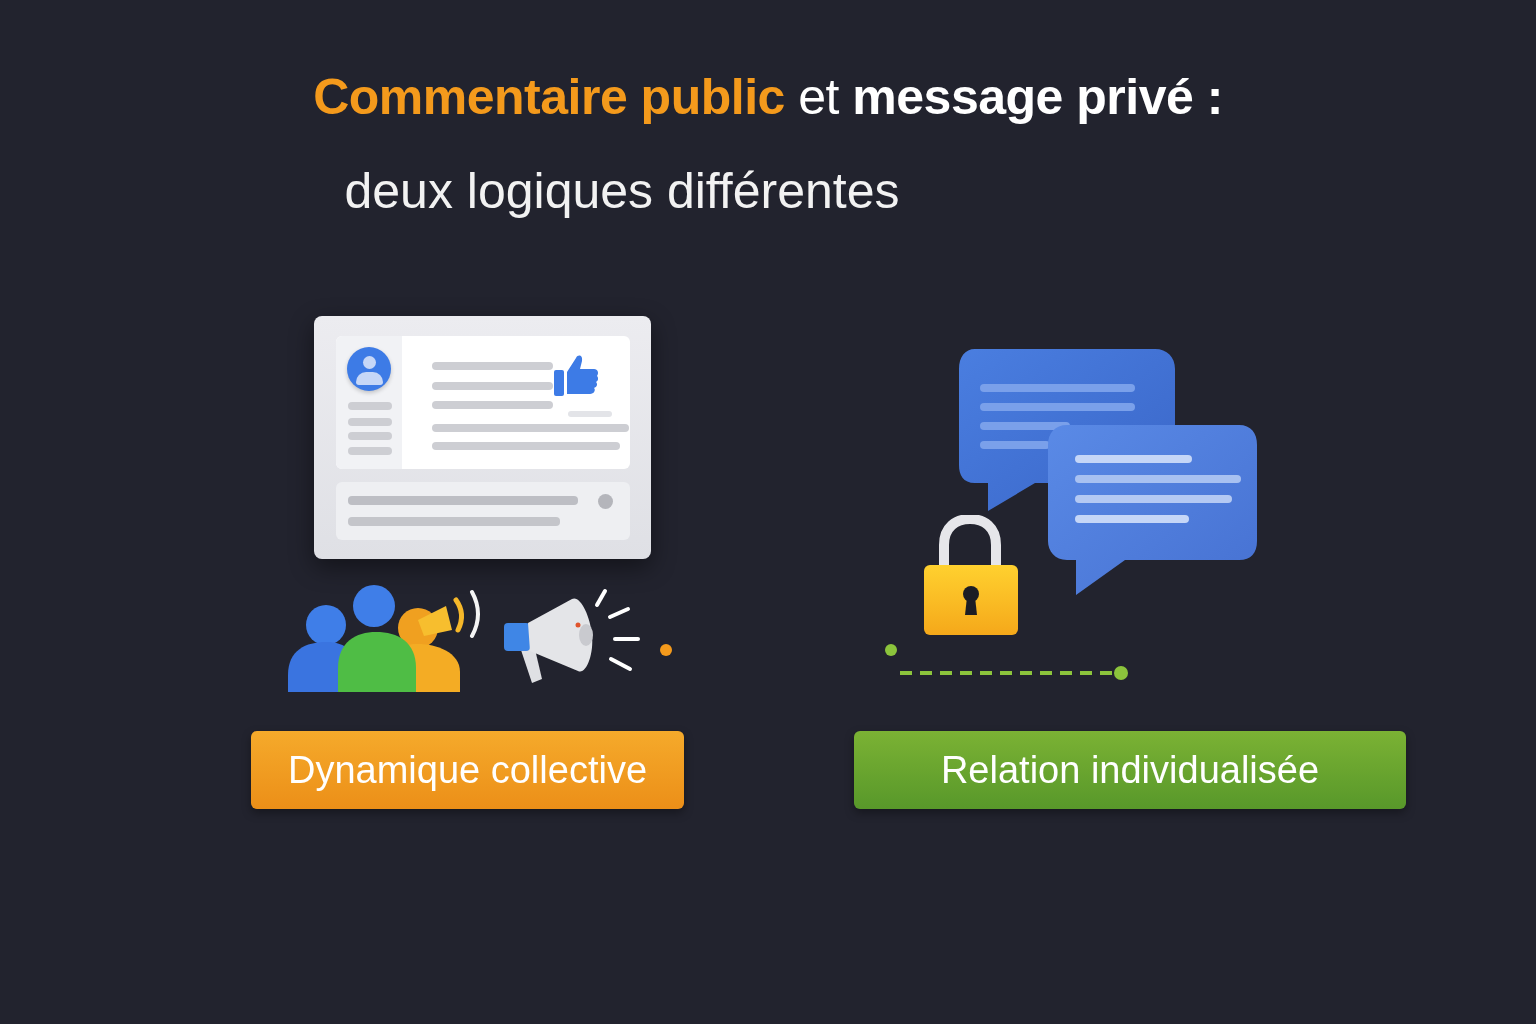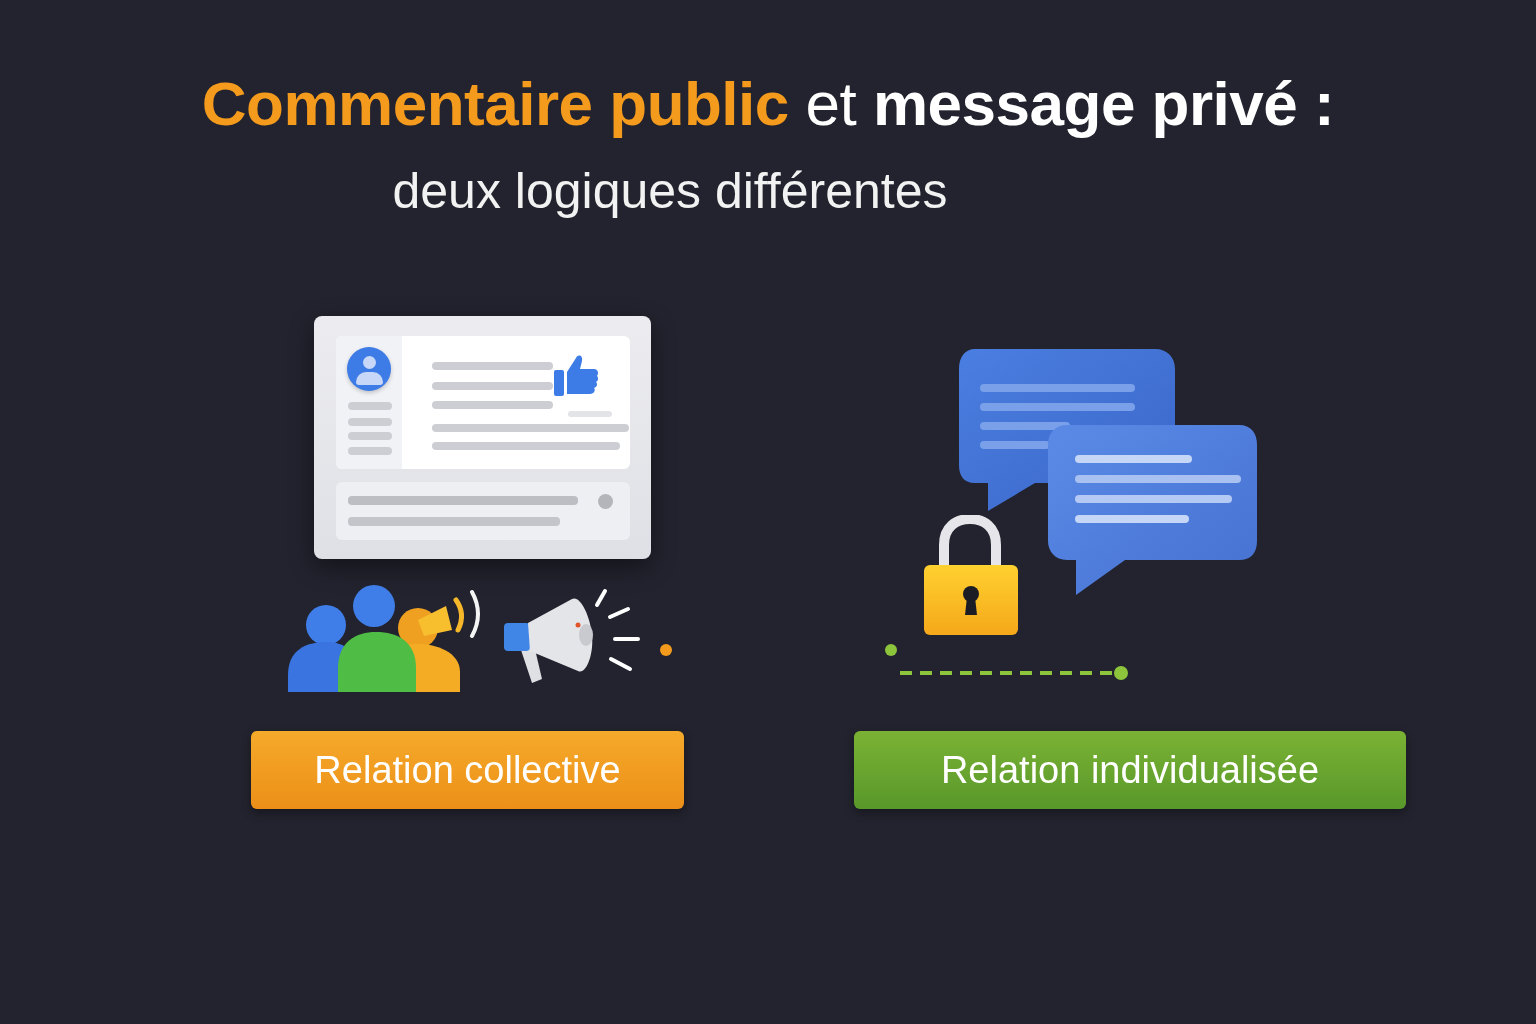--- a/index.html
+++ b/index.html
@@ -4,27 +4,27 @@
 <style>
   html, body { margin:0; padding:0; }
   body {
     width:1536px; height:1024px; overflow:hidden;
     background:#22232e;
     font-family:"Liberation Sans", "DejaVu Sans", sans-serif;
     position:relative;
   }
   .title {
     position:absolute; left:0; top:68px; width:1536px; text-align:center;
-    font-size:62px; font-weight:bold; color:#ffffff; letter-spacing:-0.5px;
+    font-size:50px; font-weight:bold; color:#ffffff; letter-spacing:-0.5px;
   }
   .title .accent { color:#f49a1c; }
   .title .mid { font-weight:normal; }
   .subtitle {
     position:absolute; left:0; top:162px; width:1244px; text-align:center;
-    font-size:50px; color:#f2f2f2; font-weight:normal;margin-left:48px;
+    font-size:50px; color:#f2f2f2; font-weight:normal;
   }
   
   .card {
     position:absolute; left:314px; top:316px; width:337px; height:243px;
     background:linear-gradient(#ececf0,#dfe0e5); border-radius:8px;
     box-shadow:0 8px 24px rgba(0,0,0,.45);
   }
   .card-inner {
     position:absolute; left:22px; top:20px; width:294px; height:133px;
     background:#fff; border-radius:6px; overflow:hidden;
@@ -160,14 +160,14 @@
       <stop offset="0" stop-color="#ffd12f"></stop>
         <stop offset="1" stop-color="#f5a81a"></stop>
     </linearGradient>
   </defs>
   <path d="M24 52 L24 30 C24 12 36 4 50 4 C64 4 76 12 76 30 L76 52" stroke="#e6e6ea" stroke-width="10" fill="none"></path>
   <rect x="4" y="50" width="94" height="70" rx="6" fill="url(#lk)"></rect>
   <circle cx="51" cy="79" r="8" fill="#1c1d24"></circle>
   <path d="M47 82 L55 82 L57 100 L45 100 Z" fill="#1c1d24"></path>
 </svg>
 
-<div class="pill pill-orange">Relation collective</div>
+<div class="pill pill-orange">Dynamique collective</div>
 <div class="pill pill-green">Relation individualisée</div>
 
 </body></html>

